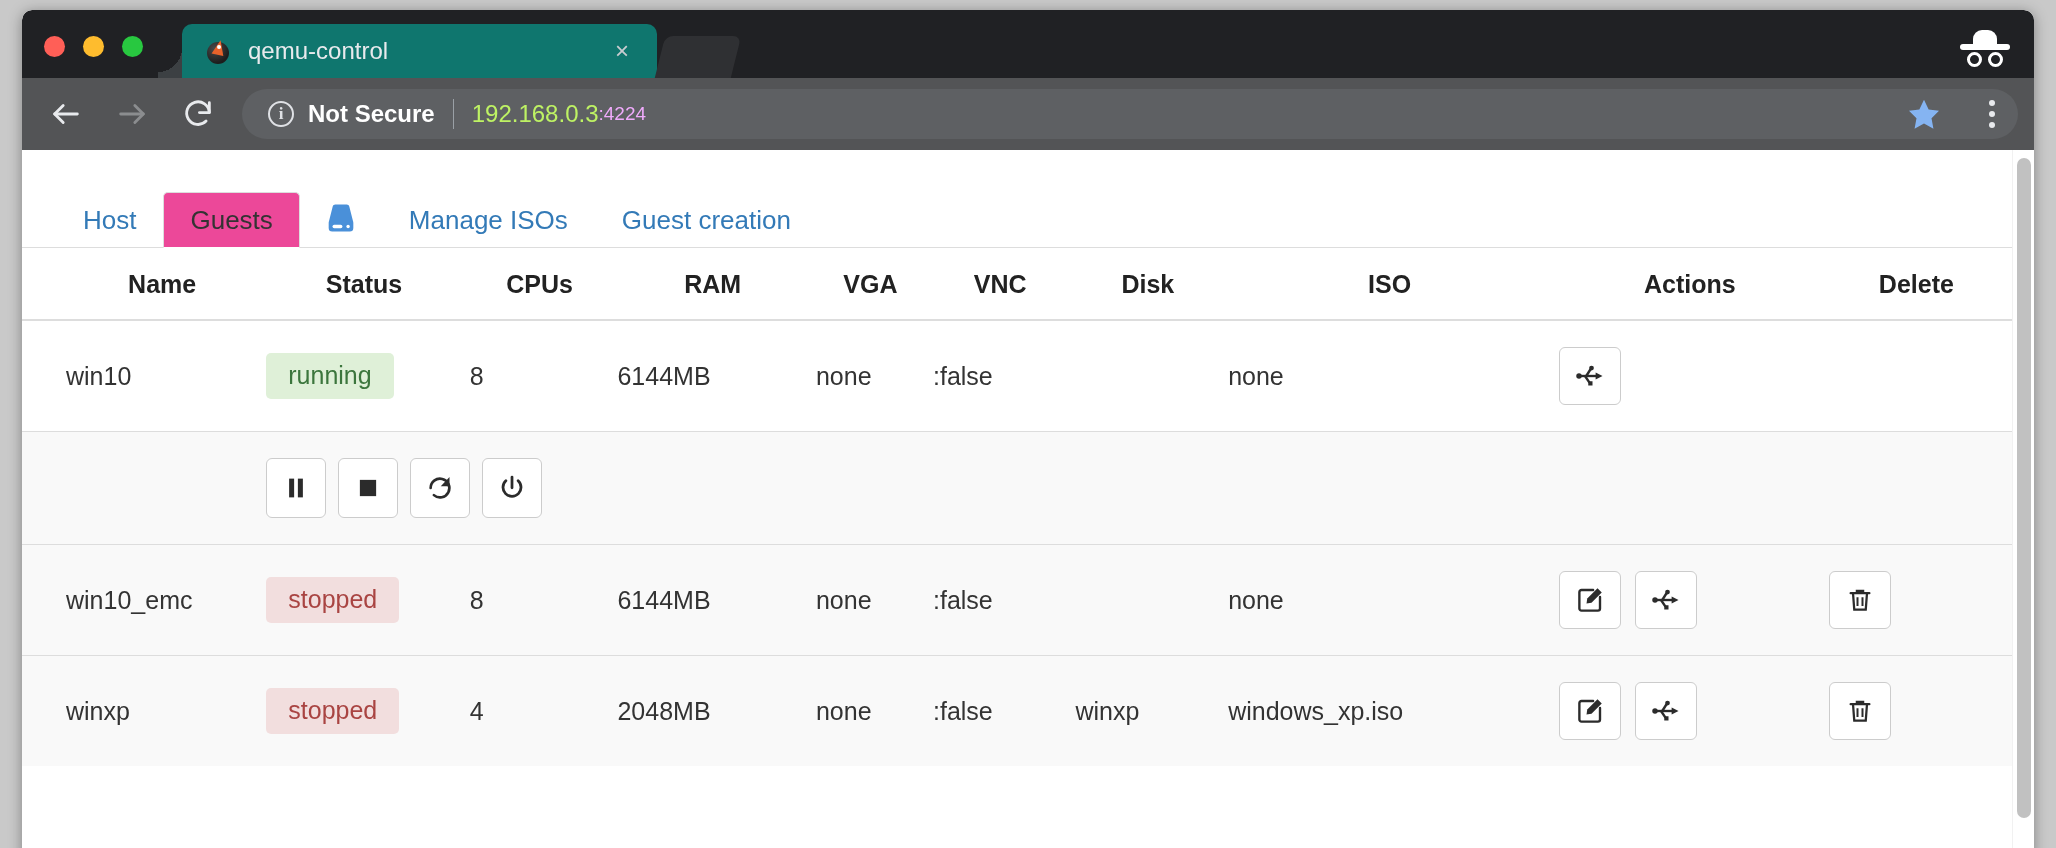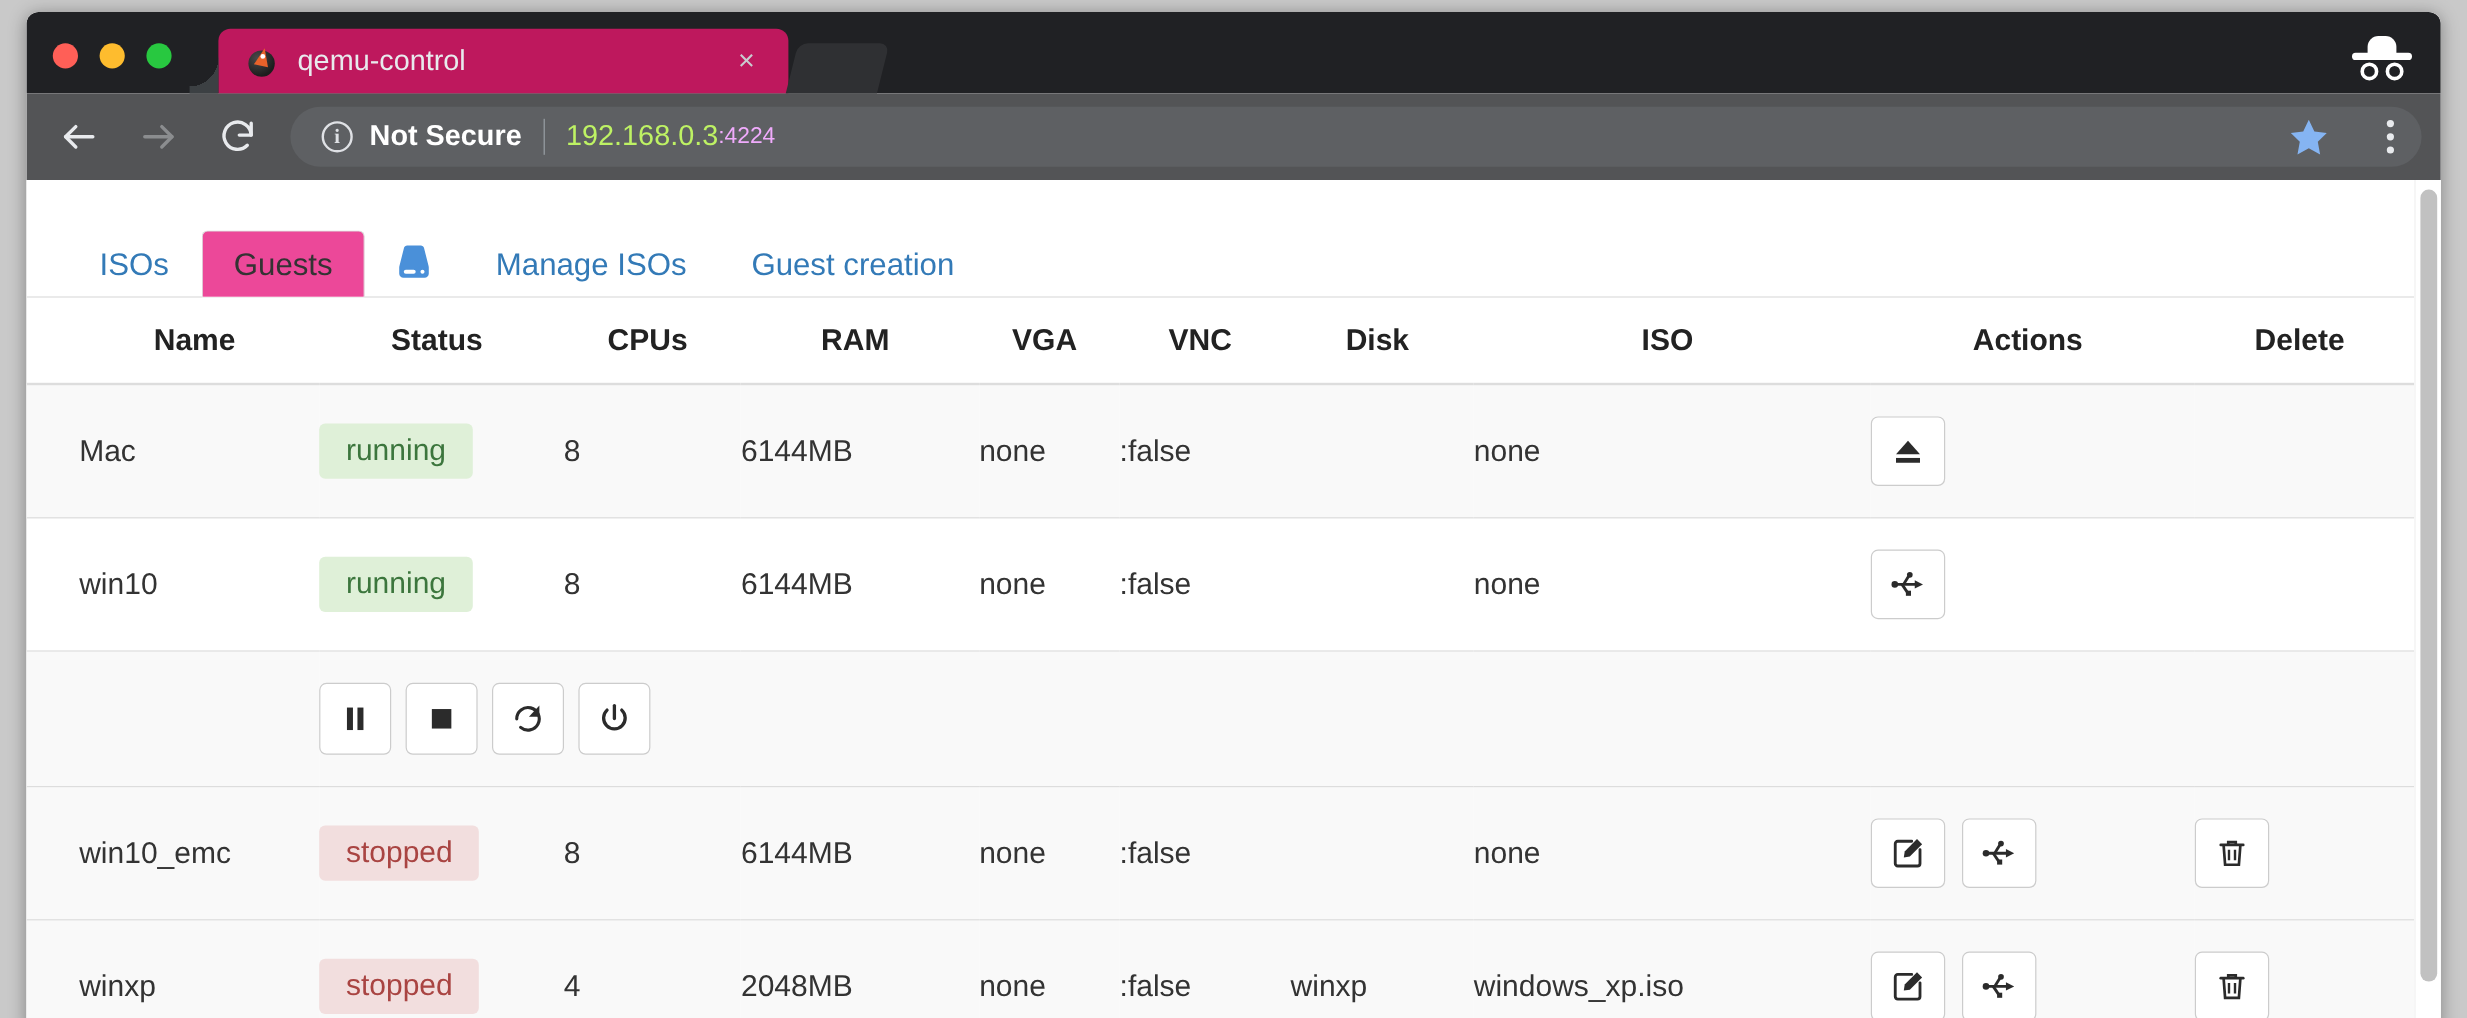--- a/index.html
+++ b/index.html
@@ -33,21 +33,21 @@
     display: flex; gap: 18px;
   }
   .light { width: 21px; height: 21px; border-radius: 50%; }
   .light.red { background: #ff5f57; }
   .light.yellow { background: #febc2e; }
   .light.green { background: #28c840; }
 
   #browser-tab-active {
     position: absolute; left: 160px; top: 14px;
     width: 475px; height: 54px;
-    background: #be185d;
+    background: #0f766e;
     border-radius: 10px 10px 0 0;
     display: flex; align-items: center;
   }
   #browser-tab-active:before {
     content: ""; position: absolute; left: -24px; bottom: 0;
     width: 24px; height: 30px;
     background: radial-gradient(circle at 0 0, transparent 24px, #3c4043 24px);
   }
   .tab-favicon {
     margin-left: 22px; width: 28px; height: 28px;
@@ -350,21 +350,21 @@
       <i></i>
         <i></i>
         <i></i>
     </div>
   </div>
 
   <div id="page-viewport">
     <div id="page-scroll-area">
 
       <div id="nav-tabs">
-        <div class="nav-tab">ISOs</div>
+        <div class="nav-tab">Host</div>
         <div class="nav-tab active">Guests</div>
         <div class="nav-tab icon-tab">
           <svg id="hdd-icon" width="36" height="34" viewBox="0 0 24 24" fill="#4a90d9">
             <path d="M8 2.5h8c.9 0 1.7.6 1.9 1.5l2.6 10.3c.1.4.2.8.2 1.2V19a2.5 2.5 0 0 1-2.5 2.5H5.8A2.5 2.5 0 0 1 3.3 19v-3.5c0-.4.1-.8.2-1.2L6.1 4c.2-.9 1-1.5 1.9-1.5z"></path>
             <circle cx="17" cy="18" r="1.2" fill="#ffffff"></circle>
             <rect x="6" y="16.8" width="7" height="2.4" rx="1.2" fill="#ffffff"></rect>
           </svg>
         </div>
         <div class="nav-tab">Manage ISOs</div>
         <div class="nav-tab">Guest creation</div>
@@ -391,41 +391,20 @@
             <th>RAM</th>
             <th>VGA</th>
             <th>VNC</th>
             <th>Disk</th>
             <th>ISO</th>
             <th>Actions</th>
             <th>Delete</th>
           </tr>
         </thead>
         <tbody id="guests-tbody">
-            <tr class="striped">
-              <td>Mac</td>
-              <td><span class="badge running">running</span></td>
-              <td>8</td>
-              <td>6144MB</td>
-              <td>none</td>
-              <td>:false</td>
-              <td></td>
-              <td>none</td>
-              <td>
-                <div class="btn-group">
-                  <div class="icon-btn">
-                    <svg viewBox="0 0 24 24" width="30" height="30">
-                      <polygon points="12,5 20,14 4,14" fill="currentColor"></polygon>
-                      <rect x="4" y="16.5" width="16" height="3.2" fill="currentColor"></rect>
-                    </svg>
-                  </div>
-                </div>
-              </td>
-              <td></td>
-            </tr>
             <tr>
               <td>win10</td>
               <td><span class="badge running">running</span></td>
               <td>8</td>
               <td>6144MB</td>
               <td>none</td>
               <td>:false</td>
               <td></td>
               <td>none</td>
               <td>

